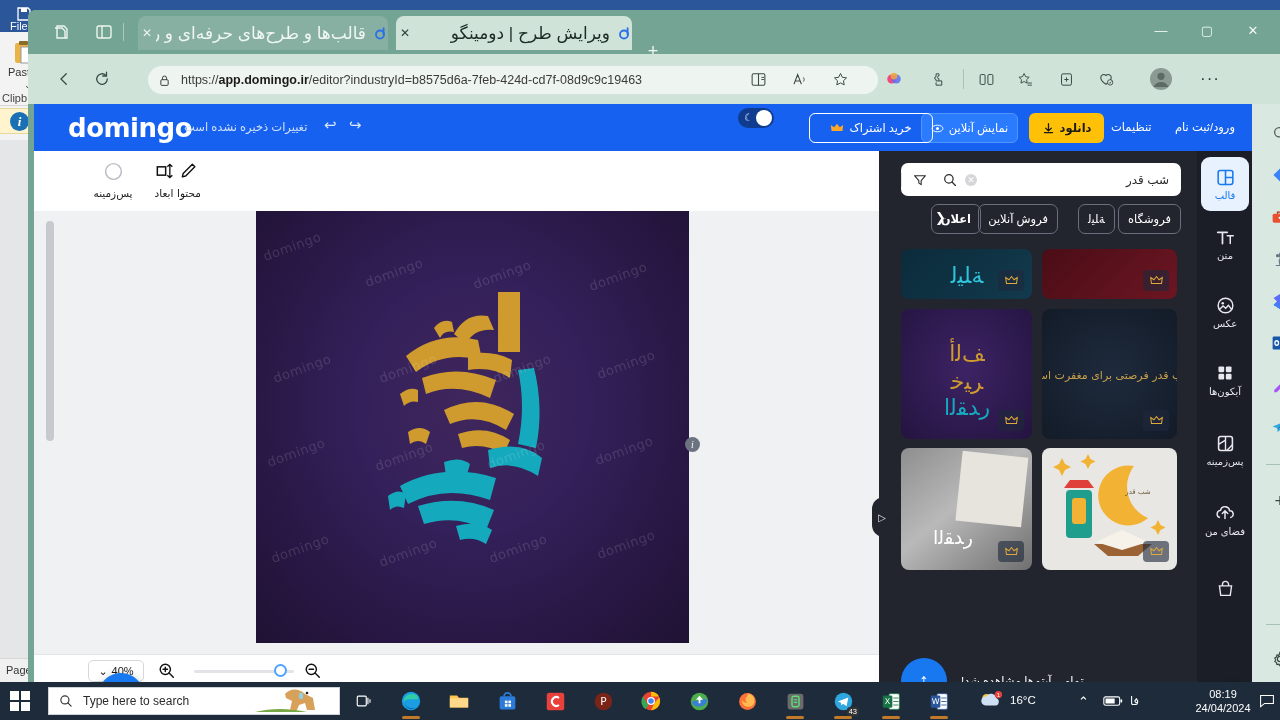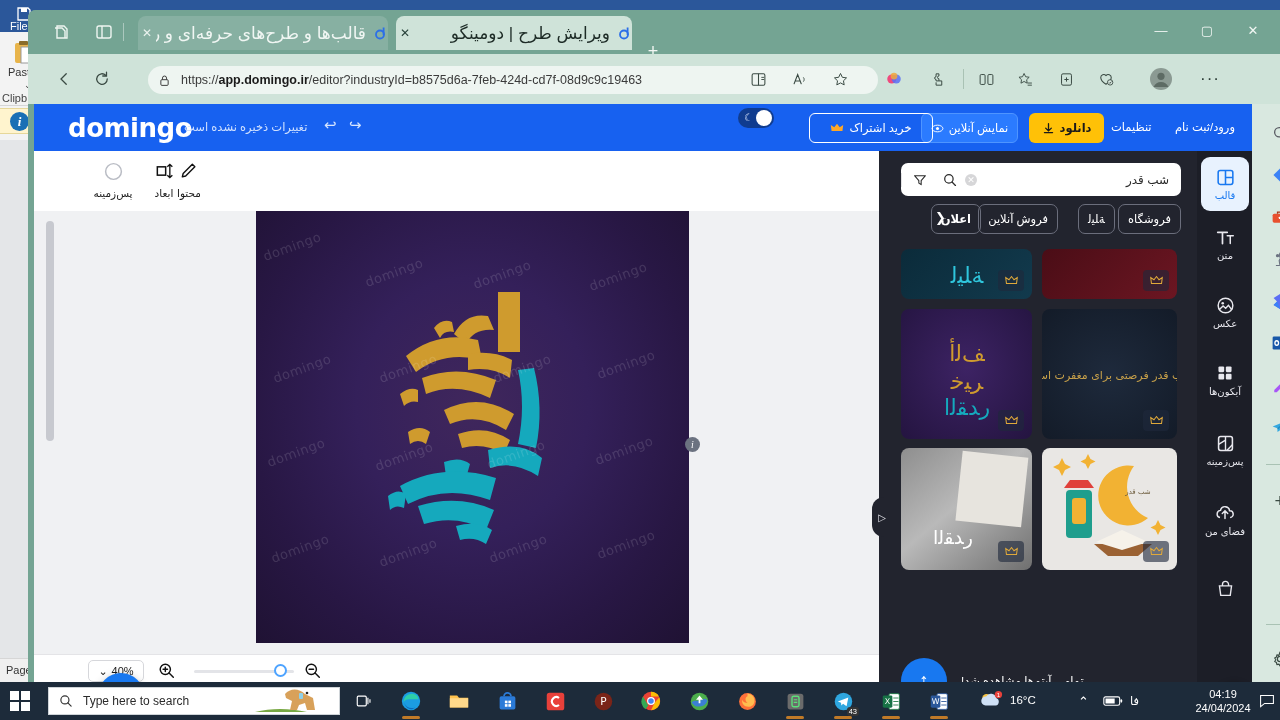--- a/index.html
+++ b/index.html
@@ -822,21 +822,21 @@
   <div class="tray-txt" style="left:1078px;top:12px;font-size:13px;">⌃</div>
   <div class="tb-app" style="left:1098px;">
     <svg viewBox="0 0 24 14" width="20" height="12">
         <rect x="1" y="2" width="19" height="10" rx="2" fill="none" stroke="#fff" stroke-width="1.3"></rect>
         <rect x="3" y="4" width="11" height="6" fill="#fff"></rect>
         <rect x="21" y="5" width="2" height="4" rx="1" fill="#fff"></rect>
       </svg>
   </div>
   <div class="tray-txt" style="left:1130px;top:12px;">فا</div>
   <div class="clock">
-    <div>04:19</div>
+    <div>08:19</div>
     <div>24/04/2024</div>
   </div>
   <div class="tb-app" style="left:1252px;">
     <svg viewBox="0 0 20 20" width="16" height="16">
         <path d="M2 3h16v10H7l-5 4z" fill="none" stroke="#fff" stroke-width="1.3"></path>
       </svg>
   </div>
 </div>
 
 <div class="toggle">

